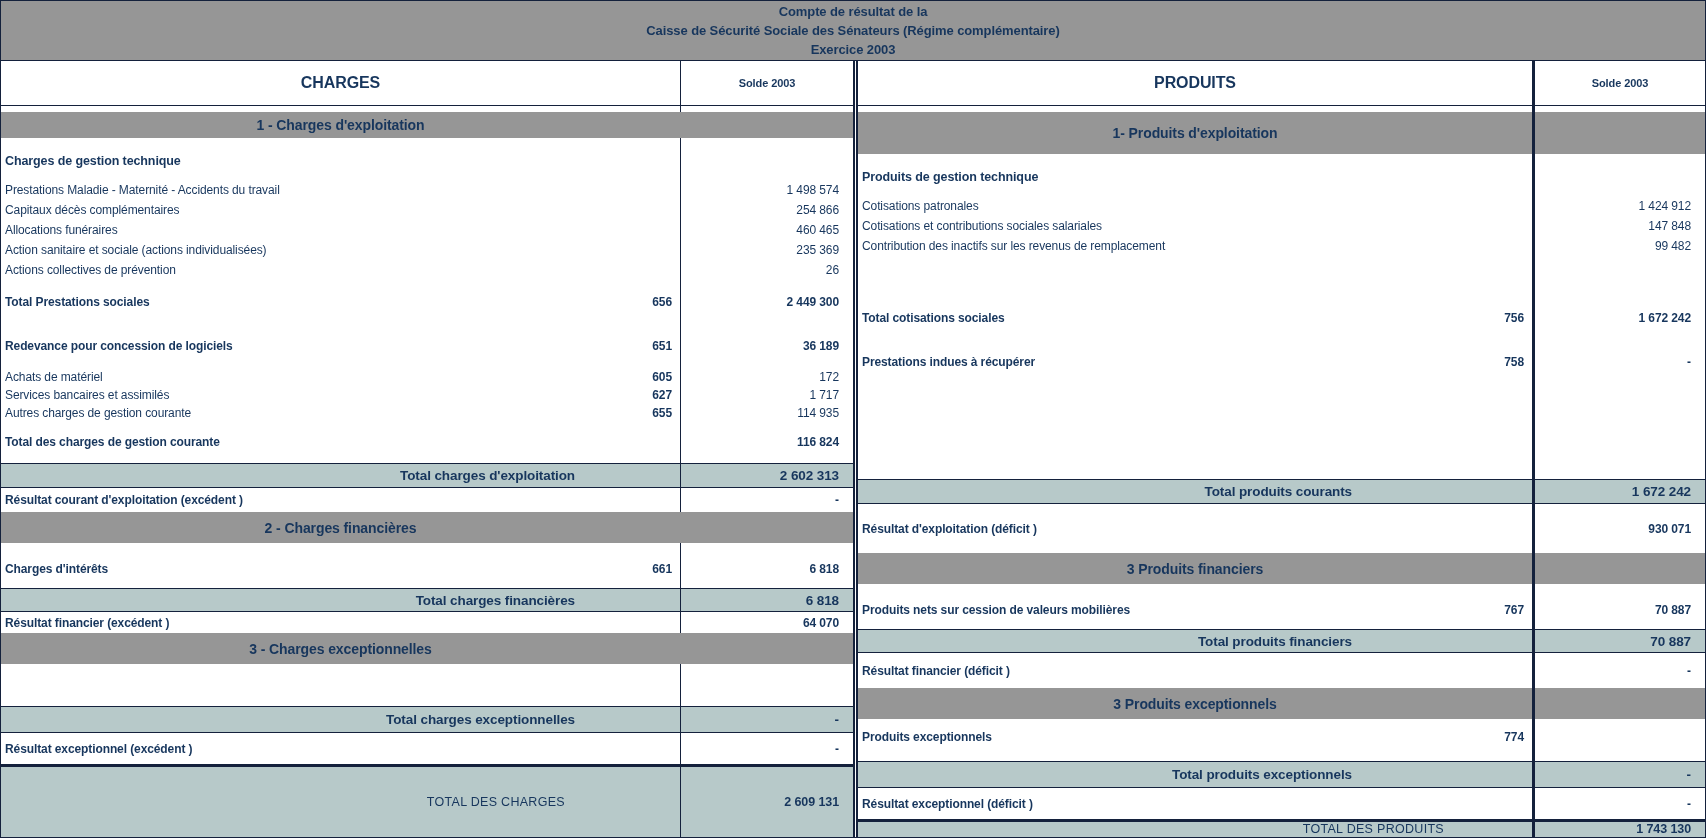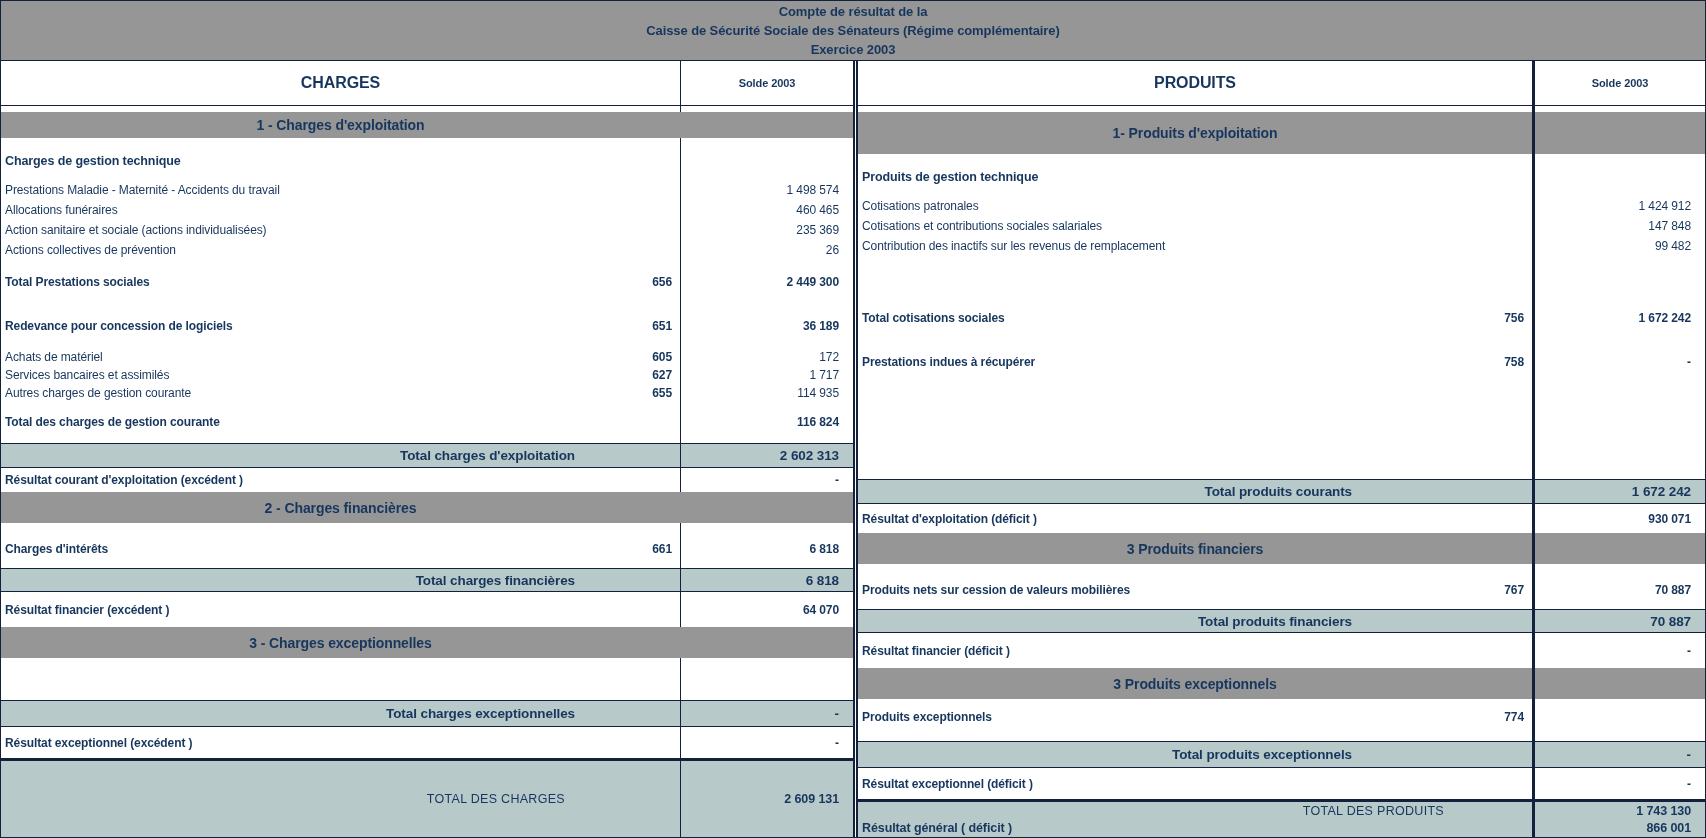--- a/index.html
+++ b/index.html
@@ -101,20 +101,26 @@
             <div class="solde"></div>
           </div>
           <div class="row t-detail" style="height: 20px;">
             <div class="lbl">
               <span>Prestations Maladie - Maternité - Accidents du travail</span>
             </div>
             <div class="solde">1 498 574</div>
           </div>
           <div class="row t-detail" style="height: 20px;">
             <div class="lbl">
+              <span>Capitaux décès complémentaires</span>
+            </div>
+            <div class="solde">254 866</div>
+          </div>
+          <div class="row t-detail" style="height: 20px;">
+            <div class="lbl">
               <span>Allocations funéraires</span>
             </div>
             <div class="solde">460 465</div>
           </div>
           <div class="row t-detail" style="height: 20px;">
             <div class="lbl">
               <span>Action sanitaire et sociale (actions individualisées)</span>
             </div>
             <div class="solde">235 369</div>
           </div>
@@ -217,21 +223,21 @@
           <div class="row t-spacer" style="height: 8px;">
             <div class="lbl"></div>
             <div class="solde"></div>
           </div>
           <div class="row t-teal" style="height: 24px;">
             <div class="lbl">
               <span>Total charges financières</span>
             </div>
             <div class="solde">6 818</div>
           </div>
-          <div class="row t-result" style="height: 35px;">
+          <div class="row t-result" style="height: 21px;">
             <div class="lbl">
               <span>Résultat financier (excédent )</span>
             </div>
             <div class="solde">64 070</div>
           </div>
           <div class="row t-section" style="height: 31px;">
             <div class="lbl">
               <span>3 - Charges exceptionnelles</span>
             </div>
             <div class="solde"></div>
@@ -376,21 +382,21 @@
           <div class="row t-spacer" style="height: 11px;">
             <div class="lbl"></div>
             <div class="solde"></div>
           </div>
           <div class="row t-teal" style="height: 25px;">
             <div class="lbl">
               <span>Total produits courants</span>
             </div>
             <div class="solde">1 672 242</div>
           </div>
-          <div class="row t-result" style="height: 29px;">
+          <div class="row t-result" style="height: 49px;">
             <div class="lbl">
               <span>Résultat d'exploitation (déficit )</span>
             </div>
             <div class="solde">930 071</div>
           </div>
           <div class="row t-section" style="height: 31px;">
             <div class="lbl">
               <span>3 Produits financiers</span>
             </div>
             <div class="solde"></div>

